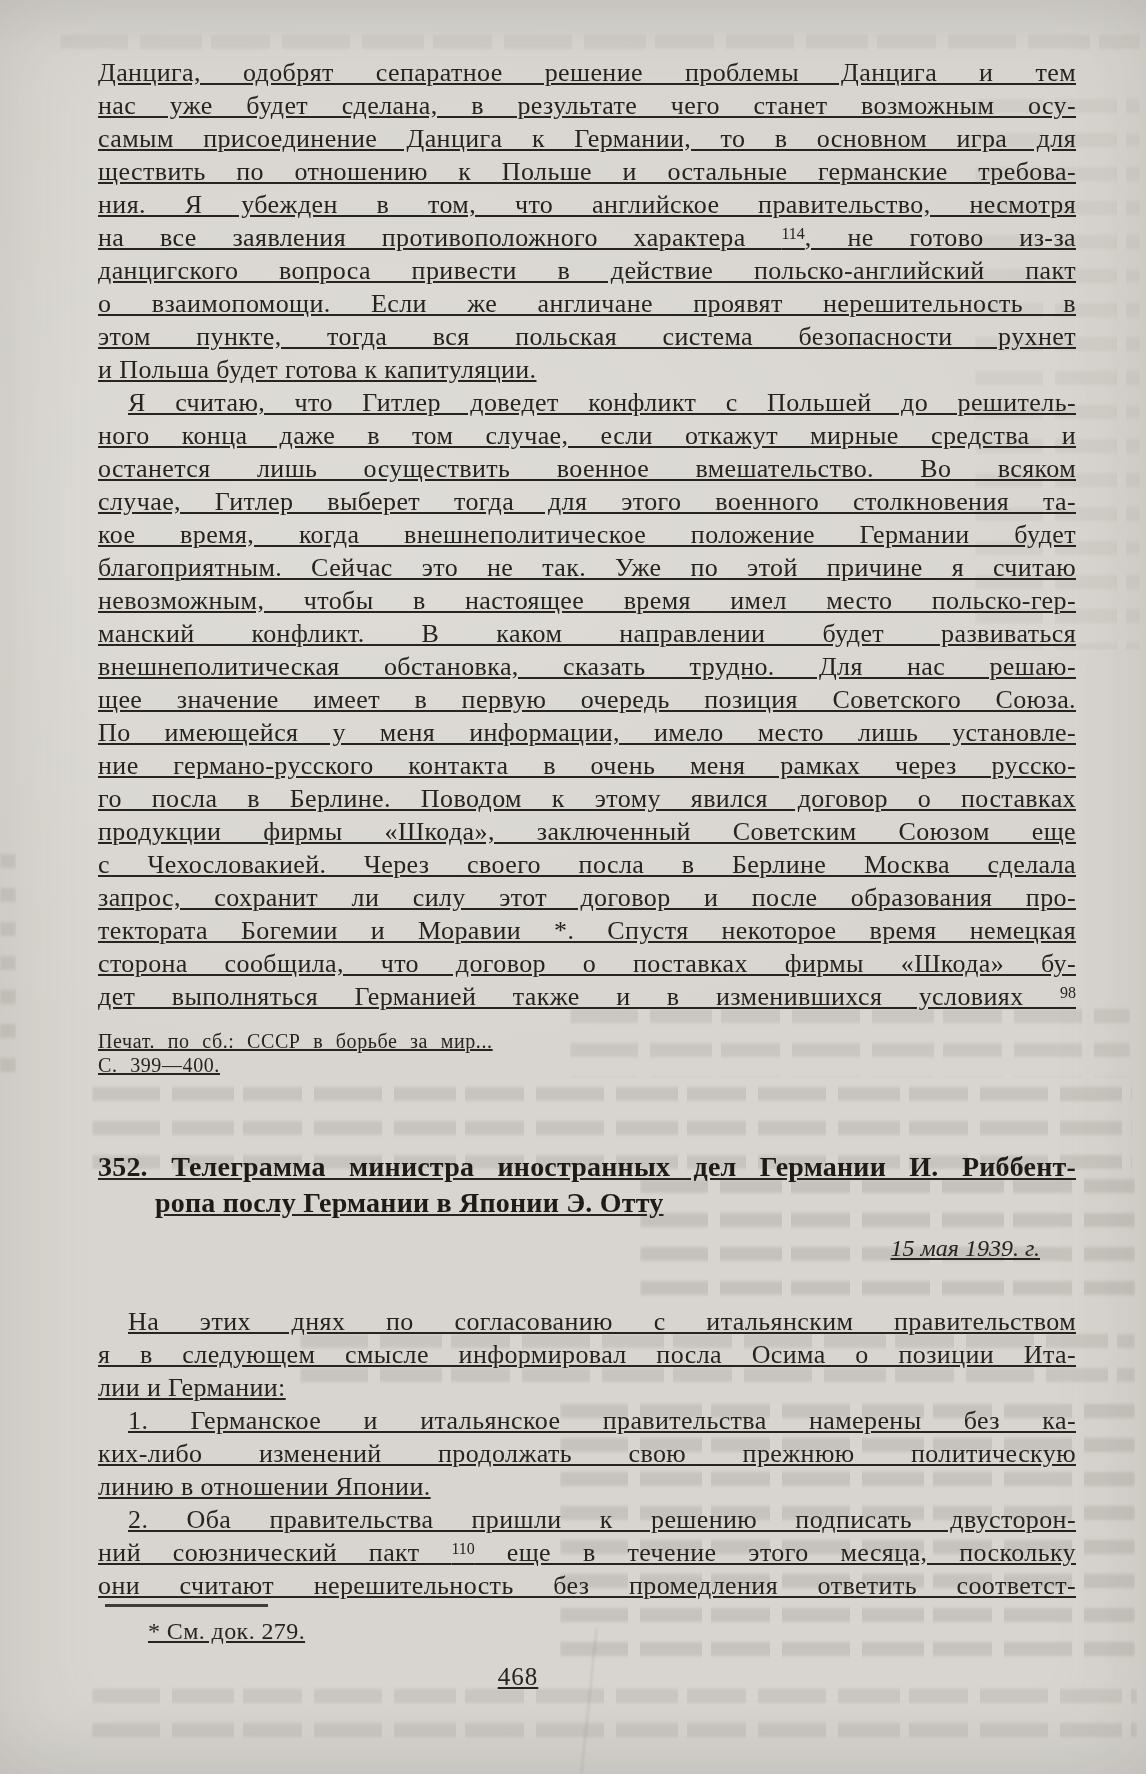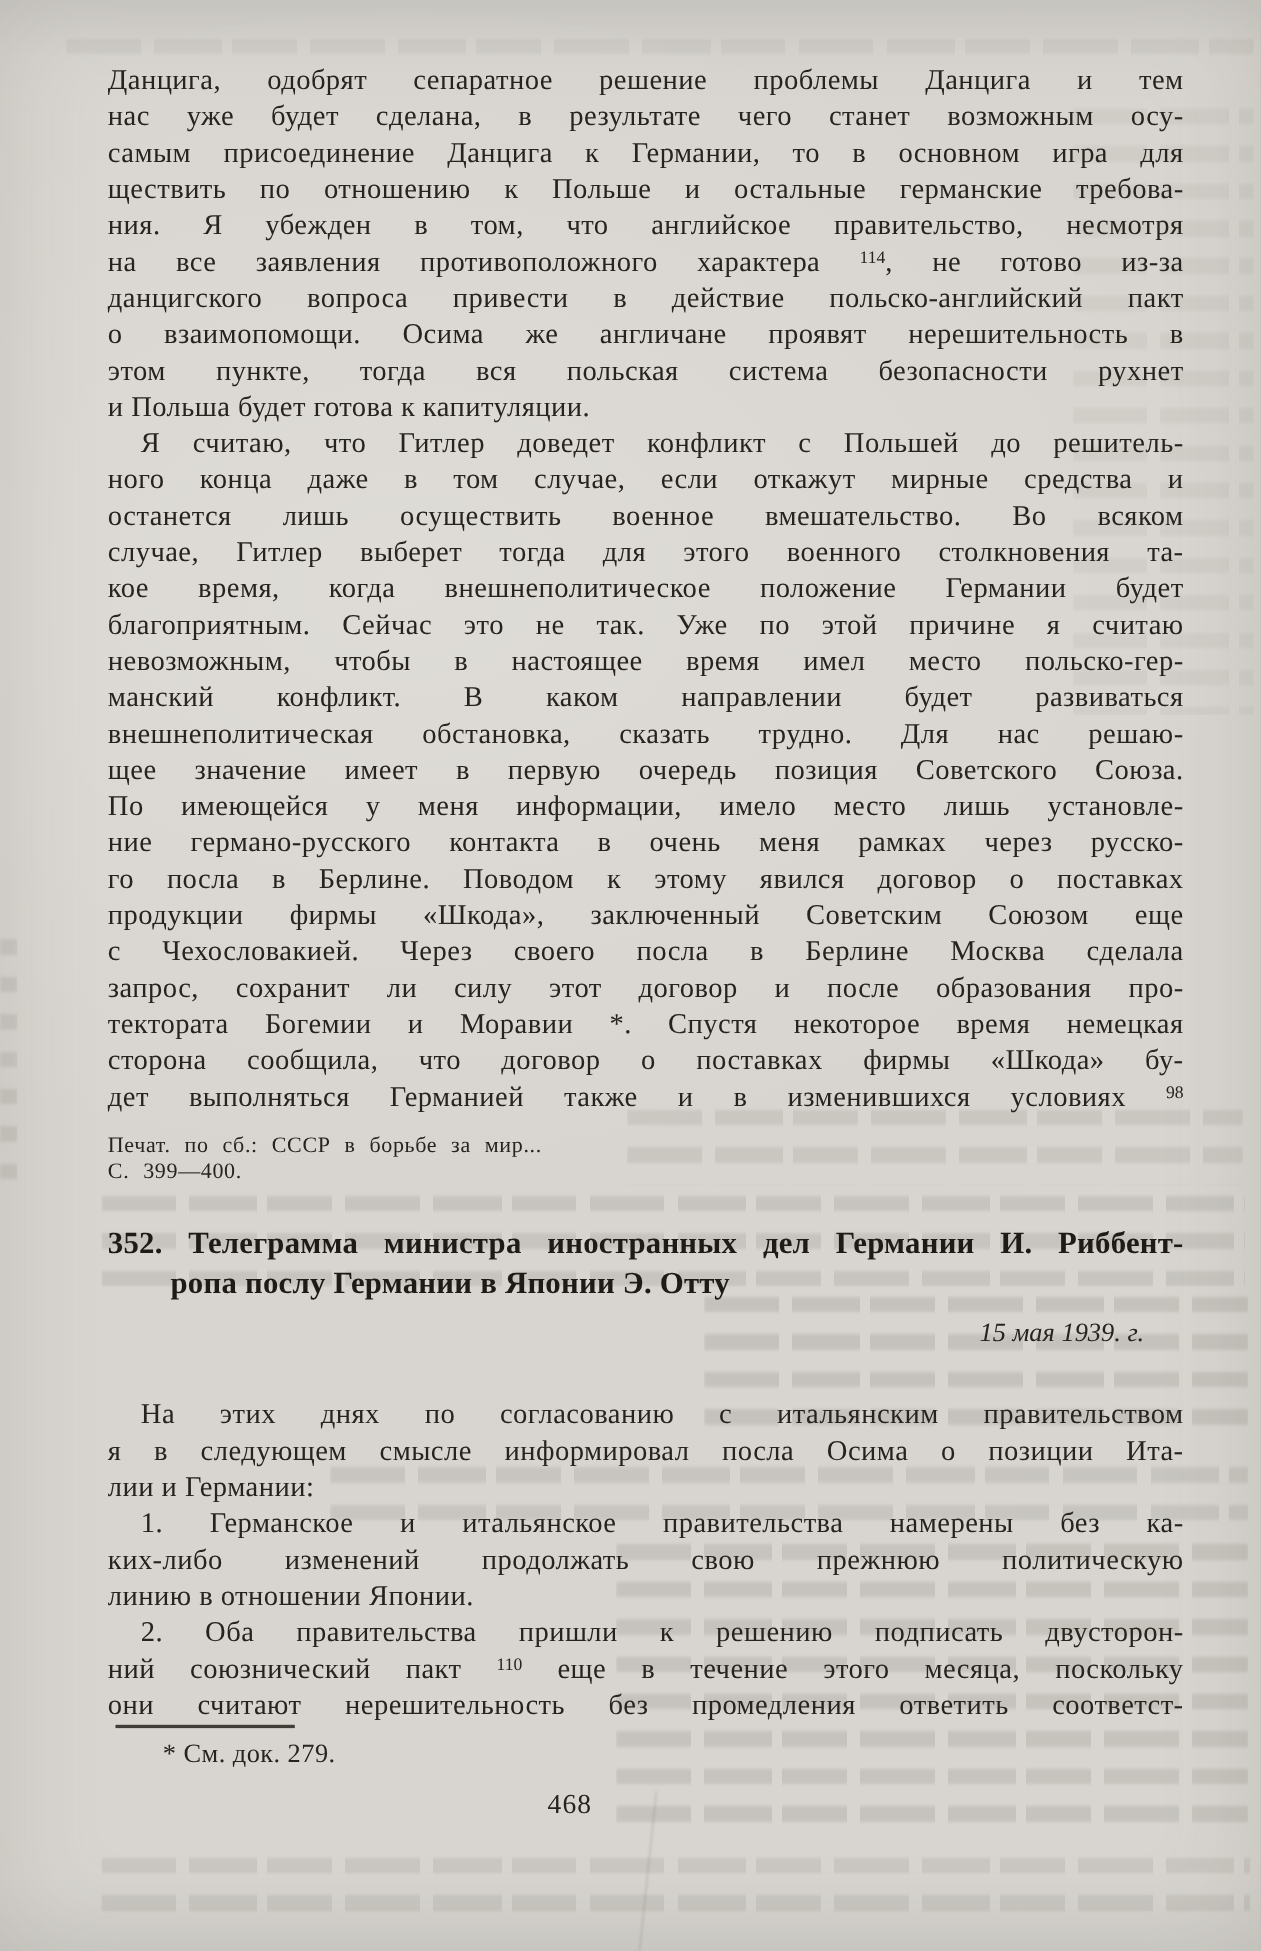--- a/index.html
+++ b/index.html
@@ -44,34 +44,34 @@
   .g4 { left:300px; top:1325px; width:835px;  height:70px;  opacity:.30; }
   .g5 { left:560px; top:1395px; width:575px;  height:270px; opacity:.34; }
   .g6 { left:92px;  top:1680px; width:1045px; height:70px;  opacity:.28; }
   .scratch {
     position:absolute; left:588px; top:1628px; width:2px; height:146px;
     background:rgba(70,65,58,0.12); transform:rotate(6deg); filter:blur(1px);
     pointer-events:none;
   }
 
   
-  .main { position:absolute; left:98px; top:56px; width:978px; z-index:2; }
+  .main { position:absolute; left:98px; top:56px; width:978px; z-index:2;text-decoration:underline; }
 
   .line {
     font-size:26px; line-height:33px; height:33px;
     letter-spacing:0.4px;
     text-align:justify; text-align-last:justify; text-justify:inter-word;
   }
   .line.flush { text-align-last:left; }
   .line.ind   { padding-left:30px; }
   sup { font-size:16px; line-height:0; vertical-align:7px; letter-spacing:0; }
 
   .source-note { margin-top:16px; font-size:20px; line-height:24px; letter-spacing:0.6px; word-spacing:7px; }
 
-  .heading { margin-top:36px; font-weight:bold; color:#1e1a16; }
+  .heading { margin-top:72px; font-weight:bold; color:#1e1a16; }
   .heading-line1 {
     font-size:28px; line-height:36px; letter-spacing:0.2px;
     text-align:justify; text-align-last:justify;
   }
   .heading-line2 { font-size:28px; line-height:36px; letter-spacing:0.2px; padding-left:57px; }
 
   .doc-date {
     margin-top:12px; height:30px;
     font-style:italic; font-size:24px; line-height:30px;
     text-align:right; padding-right:36px;
@@ -107,21 +107,21 @@
   <div class="main">
 
     <div>
         <div class="line">Данцига, одобрят сепаратное решение проблемы Данцига и тем</div>
         <div class="line">нас уже будет сделана, в результате чего станет возможным осу-</div>
         <div class="line">самым присоединение Данцига к Германии, то в основном игра для</div>
         <div class="line">ществить по отношению к Польше и остальные германские требова-</div>
         <div class="line">ния. Я убежден в том, что английское правительство, несмотря</div>
         <div class="line"><span>на все заявления противоположного характера </span><sup>114</sup><span>, не готово из-за</span></div>
         <div class="line">данцигского вопроса привести в действие польско-английский пакт</div>
-        <div class="line">о взаимопомощи. Осима же англичане проявят нерешительность в</div>
+        <div class="line">о взаимопомощи. Если же англичане проявят нерешительность в</div>
         <div class="line">этом пункте, тогда вся польская система безопасности рухнет</div>
         <div class="line flush">и Польша будет готова к капитуляции.</div>
         <div class="line ind">Я считаю, что Гитлер доведет конфликт с Польшей до решитель-</div>
         <div class="line">ного конца даже в том случае, если откажут мирные средства и</div>
         <div class="line">останется лишь осуществить военное вмешательство. Во всяком</div>
         <div class="line">случае, Гитлер выберет тогда для этого военного столкновения та-</div>
         <div class="line">кое время, когда внешнеполитическое положение Германии будет</div>
         <div class="line">благоприятным. Сейчас это не так. Уже по этой причине я считаю</div>
         <div class="line">невозможным, чтобы в настоящее время имел место польско-гер-</div>
         <div class="line">манский конфликт. В каком направлении будет развиваться</div>

